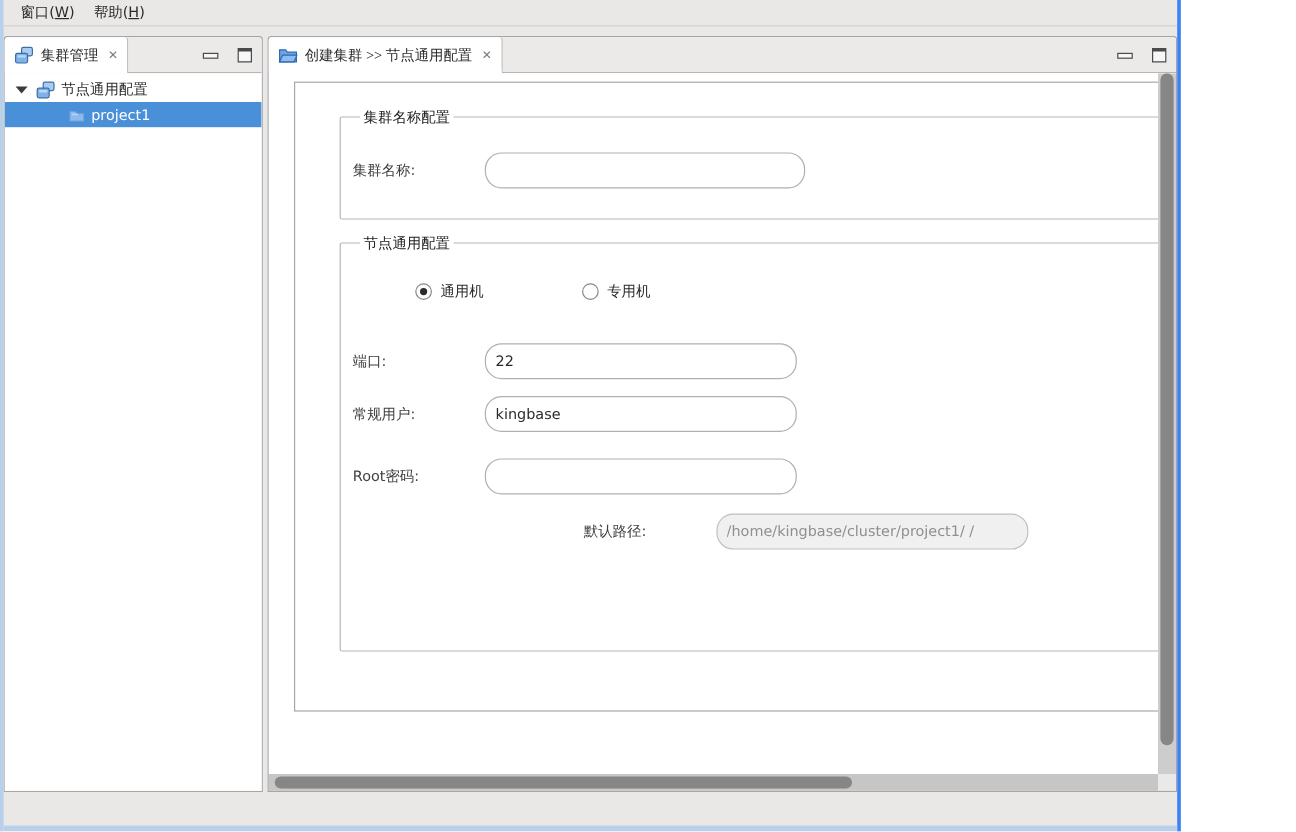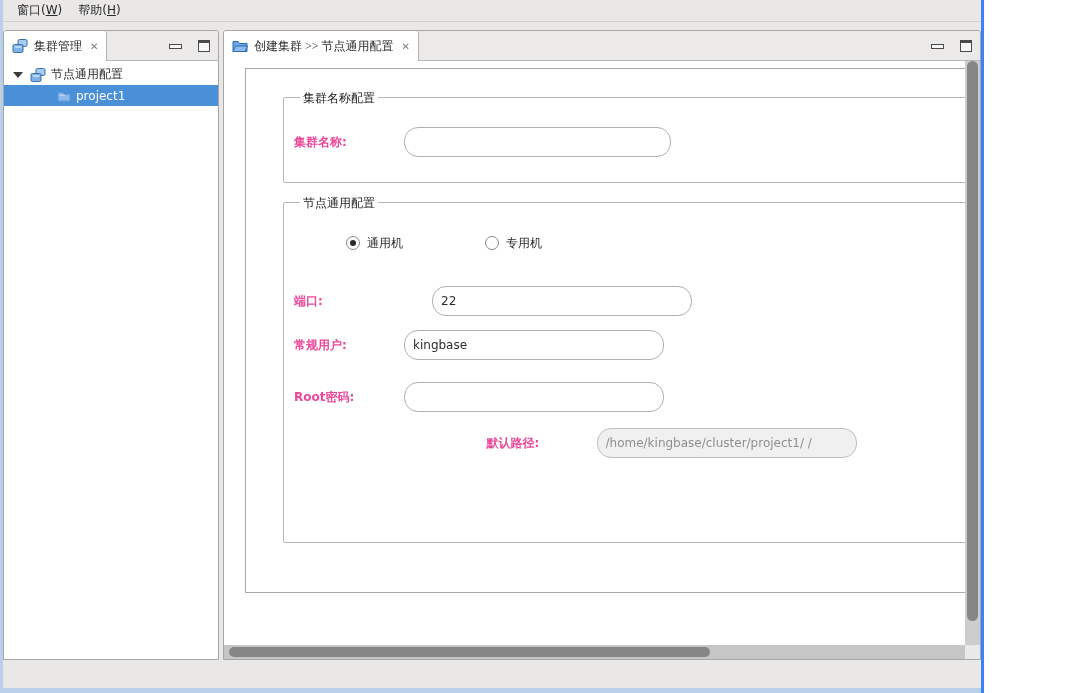--- a/index.html
+++ b/index.html
@@ -57,21 +57,21 @@
 
   
   .form-container { position:absolute; left:21px; top:7px; width:818px; height:525px;
                     border:1px solid #a8a8a8; background:#fff; }
   .groupbox { position:absolute; left:37px; right:2px; border:1px solid #b6b6b6; border-radius:2px; }
   .group1 { top:28px; height:86px; }
   .group2 { top:133px; height:341px; }
   .legend { position:absolute; top:-8px; left:16px; background:#fff; padding:0 3px; color:#222; }
 
   .form-row { position:absolute; left:10px; right:10px; height:30px; display:flex; align-items:center; }
-  .field-label { width:110px; color:#ec4899;font-weight:bold; }
+  .field-label { width:110px; color:#404040; }
   .text-input { width:260px; height:30px; border:1px solid #b0b0b0; border-radius:14px;
                 padding:0 8px; font:12px "DejaVu Sans","Liberation Sans",sans-serif;
                 color:#2b2b2b; background:#fff; outline:none; }
   .w267 { width:267px; }
   .text-input:disabled { background:#f0f0f0; color:#8f8f8f; border-color:#bfbfbf; }
 
   .radio-row { position:absolute; left:62px; top:30px; height:20px; display:flex; align-items:center; }
   .radio-group { display:flex; align-items:center; gap:7px; cursor:pointer; }
   .radio-group + .radio-group { margin-left:82px; }
   .radio { width:14px; height:14px; border:1px solid #8a8a8a; border-radius:50%;
@@ -168,21 +168,21 @@
               <span class="radio-group">
                 <span class="radio checked"></span>
                 <span>通用机</span>
               </span>
               <span class="radio-group">
                 <span class="radio"></span>
                 <span>专用机</span>
               </span>
             </div>
 
-            <div class="form-row" style="top:83px;gap:28px;">
+            <div class="form-row" style="top:83px;">
               <span class="field-label">端口:</span>
               <input class="text-input" type="text" value="22" style="">
             </div>
 
             <div class="form-row" style="top:179px;">
               <span class="field-label">Root密码:</span>
               <input class="text-input" type="text" value="" style="">
             </div>
 
             <div class="form-row" style="top:127px;">

